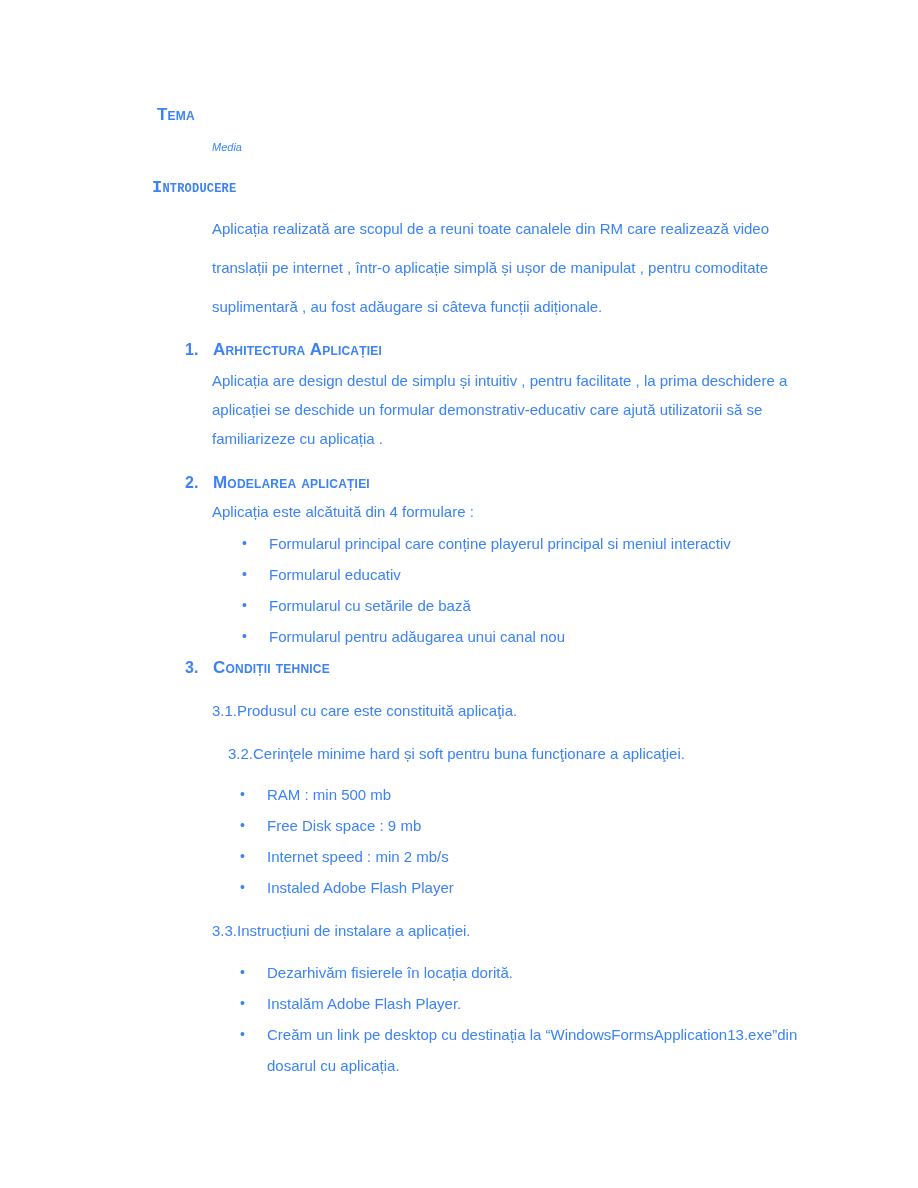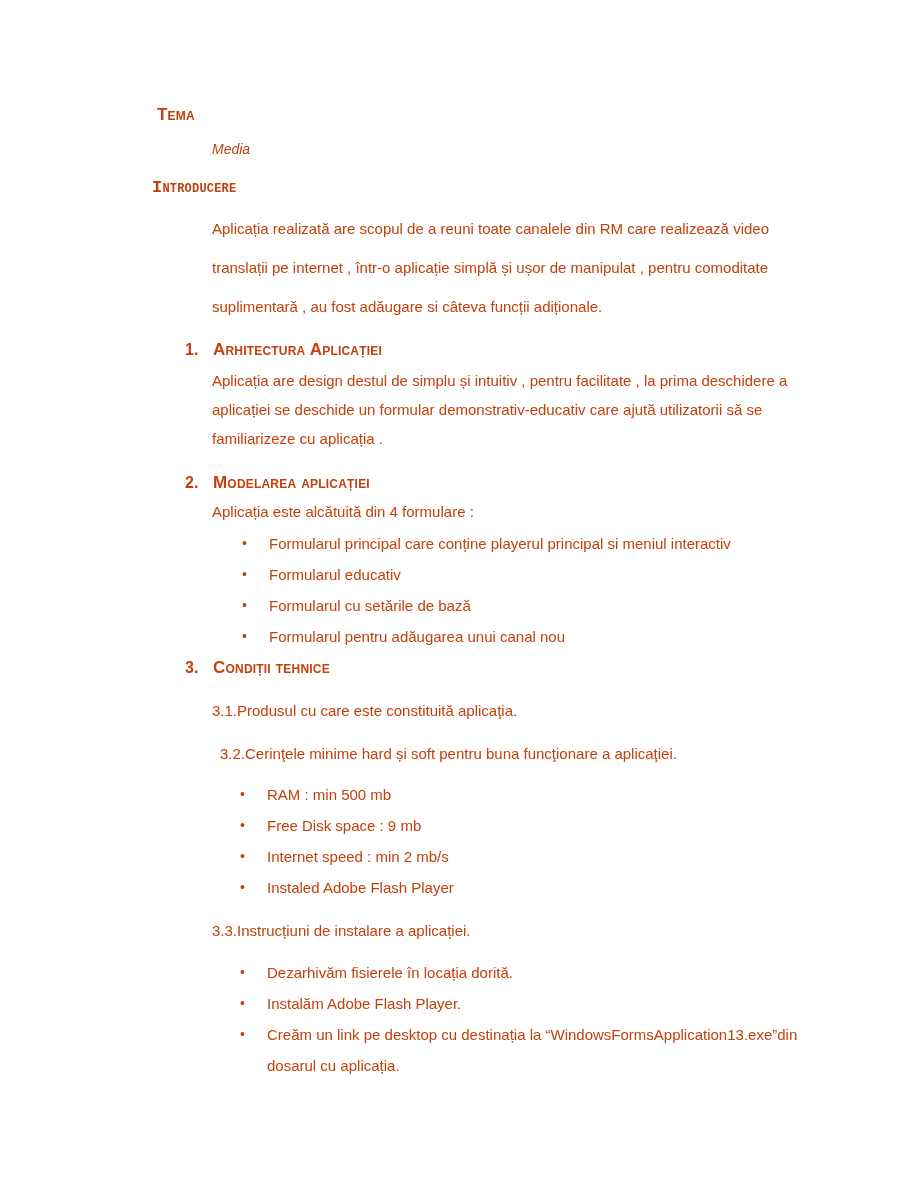--- a/index.html
+++ b/index.html
@@ -6,21 +6,21 @@
     margin: 0;
     padding: 0;
     background: #ffffff;
   }
   .page {
     position: relative;
     width: 918px;
     height: 1188px;
     background: #ffffff;
     font-family: "Liberation Sans", sans-serif;
-    color: #c2410c;
+    color: #3b82f6;
     font-size: 15px;
     overflow: hidden;
   }
   .abs { position: absolute; }
 
   
   .h-small-caps {
     font-weight: bold;
     font-variant: small-caps;
     font-size: 17px;
@@ -34,21 +34,21 @@
   .numbered-heading .sec-num {
     font-weight: bold;
     font-size: 16px;
     width: 28px;
     flex: 0 0 28px;
     font-variant: normal;
   }
 
   .media-line {
     font-style: italic;
-    font-size: 14px;
+    font-size: 11px;
   }
 
   .para {
     line-height: 39px;
   }
   .para-15 {
     line-height: 29px;
   }
   .lead-line {
     line-height: 20px;
@@ -126,21 +126,21 @@
 
   <div class="abs numbered-heading h-small-caps" style="left:185px; top:658px;">
     <span class="sec-num">3.</span>
     <span>Condiții tehnice</span>
   </div>
 
   <div class="abs subsection-line" style="left:212px; top:701px;">
     <span class="sub-label">3.1.</span><span>Produsul cu care este constituită aplicaţia.</span>
   </div>
 
-  <div class="abs subsection-line" style="left:220px; top:744px;text-align:center;">
+  <div class="abs subsection-line" style="left:228px; top:744px;text-align:center;">
     <span class="sub-label">3.2.</span><span>Cerinţele minime hard și soft pentru buna funcţionare a aplicaţiei.</span>
   </div>
 
   <ul class="abs bullet-list" style="left:240px; top:779px; width:560px;">
     <li class="bullet-row">
       <span class="bullet-dot">•</span>
       <span class="bullet-text">RAM : min 500 mb</span>
     </li>
     <li class="bullet-row">
       <span class="bullet-dot">•</span>

